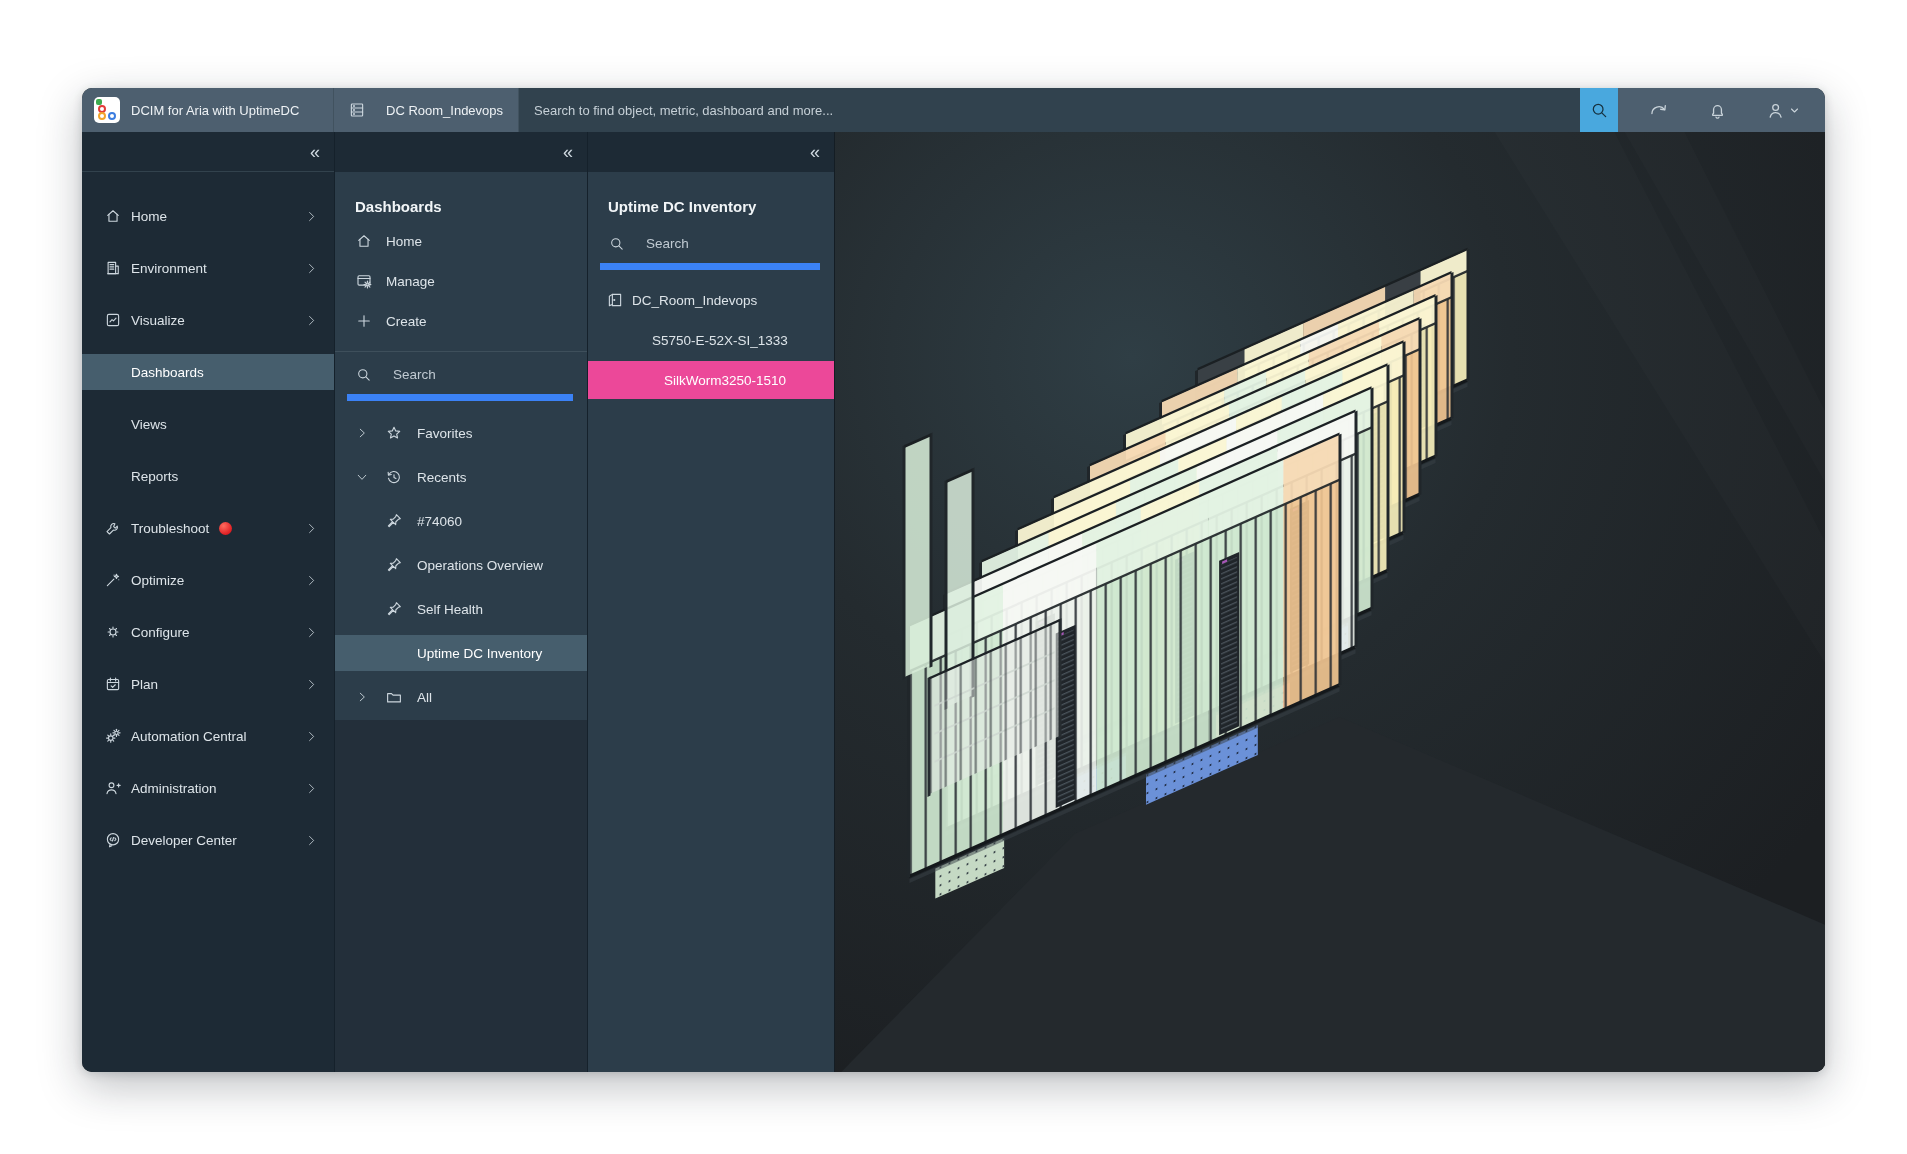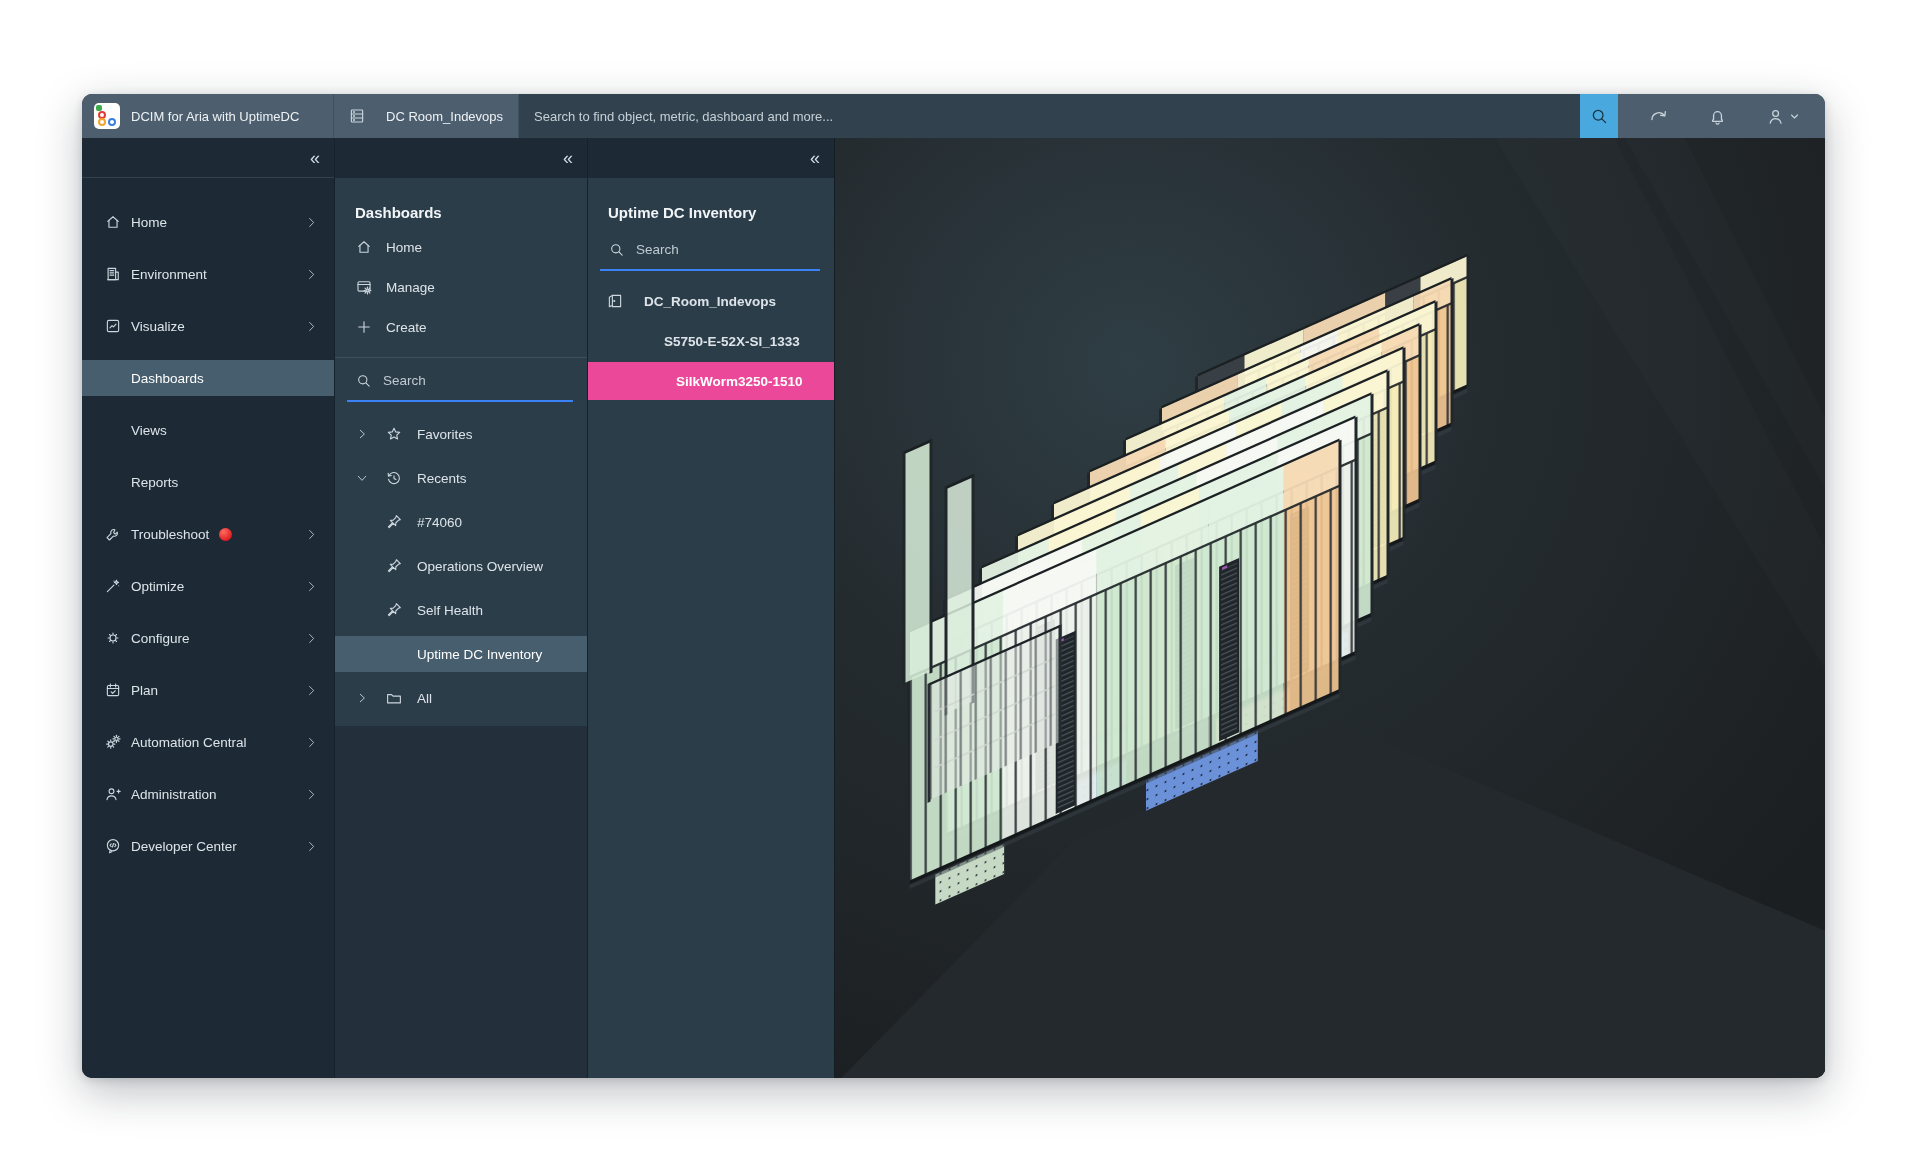--- a/index.html
+++ b/index.html
@@ -1,18 +1,18 @@
 <!DOCTYPE html>
 <html><head>
 <meta charset="utf-8">
 <style>
   * { margin:0; padding:0; box-sizing:border-box; }
   html,body { width:1907px; height:1154px; background:#ffffff; overflow:hidden;
               font-family:"Liberation Sans", sans-serif; }
-  .window { position:absolute; left:82px; top:94px; width:1743px; height:984px;
+  .window { position:absolute; left:82px; top:88px; width:1743px; height:984px;
             border-radius:10px; overflow:hidden; background:#202326;
             box-shadow:0 14px 44px rgba(20,30,40,.28), 0 2px 10px rgba(20,30,40,.16);
             display:flex; flex-direction:column; }
 
   
   .topbar { height:44px; background:#4d5f6f; display:flex; align-items:stretch; flex-shrink:0; }
   .brand { width:252px; display:flex; align-items:center; gap:11px; padding:0 12px;
            border-right:1px solid #41525f; }
   .brand-title { font-size:13px; color:#eef2f5; white-space:nowrap; }
   .logo { width:26px; height:26px; background:#fff; border-radius:5px; position:relative; flex-shrink:0; }
@@ -61,22 +61,22 @@
 
   
   .panel2 { width:253px; background:#232f3a; border-left:1px solid #15212b;
             display:flex; flex-direction:column; }
   .panel2-body { background:#2c3d4a; height:548px; }
   .panel-title { padding:26px 20px 6px; font-size:15px; font-weight:700; color:#f1f5f7; }
   .p2-row { height:40px; display:flex; align-items:center; padding:0 20px; gap:13px;
             color:#dde4e9; font-size:13.5px; cursor:pointer; }
   .p2-ic { width:18px; height:18px; color:#ccd6dd; flex-shrink:0; }
   .p2-div { border-top:1px solid #3e4f5b; margin-top:10px; }
-  .mini-search { display:flex; align-items:center; gap:11px; margin:14px 14px 0 12px;
-                 padding:0 0 11px 8px; border-bottom:2px solid #3b82f6;justify-content:center; }
+  .mini-search { display:flex; align-items:center; gap:21px; margin:14px 14px 0 12px;
+                 padding:0 0 11px 8px; border-bottom:7px solid #3b82f6;justify-content:center; }
   .mini-search .p2-ic { width:17px; height:17px; }
   .mini-search input { flex:1; border:0; outline:0; background:transparent; color:#dfe6eb;
                        font-size:13.5px; font-family:inherit; min-width:0; }
   .mini-search input::placeholder { color:#c0cad2; opacity:1; }
   .tree { margin-top:10px; }
   .tree-row { height:44px; display:flex; align-items:center; color:#dde4e9;
               font-size:13.5px; cursor:pointer; }
   .tree-row.selected { height:36px; margin:4px 0; background:#465e6d; color:#fff; }
   .t-caret { width:14px; height:14px; margin-left:20px; color:#cfd9df; flex-shrink:0; }
   .t-caret.down svg { transform:rotate(90deg); }
@@ -86,21 +86,21 @@
   .t-lbl { margin-left:14px; }
 
   
   .panel3 { width:247px; background:#2c3d4a; border-left:1px solid #15212b;
             display:flex; flex-direction:column; }
   .panel3-body { flex:1; }
   .p3-list { margin-top:10px; }
   .p3-row { height:40px; display:flex; align-items:center; color:#dde4e9; font-size:13.5px;
             cursor:pointer; }
   .p3-row .p2-ic { margin-left:18px; }
-  .p3-lbl { margin-left:20px;font-weight:bold; }
+  .p3-lbl { margin-left:8px; }
   .p3-row.lvl1 { padding-left:56px; }
   .p3-row.lvl2 { padding-left:68px; }
   .p3-row.selected { height:38px; margin:1px 0; background:#ec4899; color:#fff; }
 
   
   .viewport { flex:1; position:relative; background:#202326; border-left:1px solid #141d24; }
   .viewport svg { position:absolute; inset:0; stroke:none; }
 </style>
 </head>
 <body>

